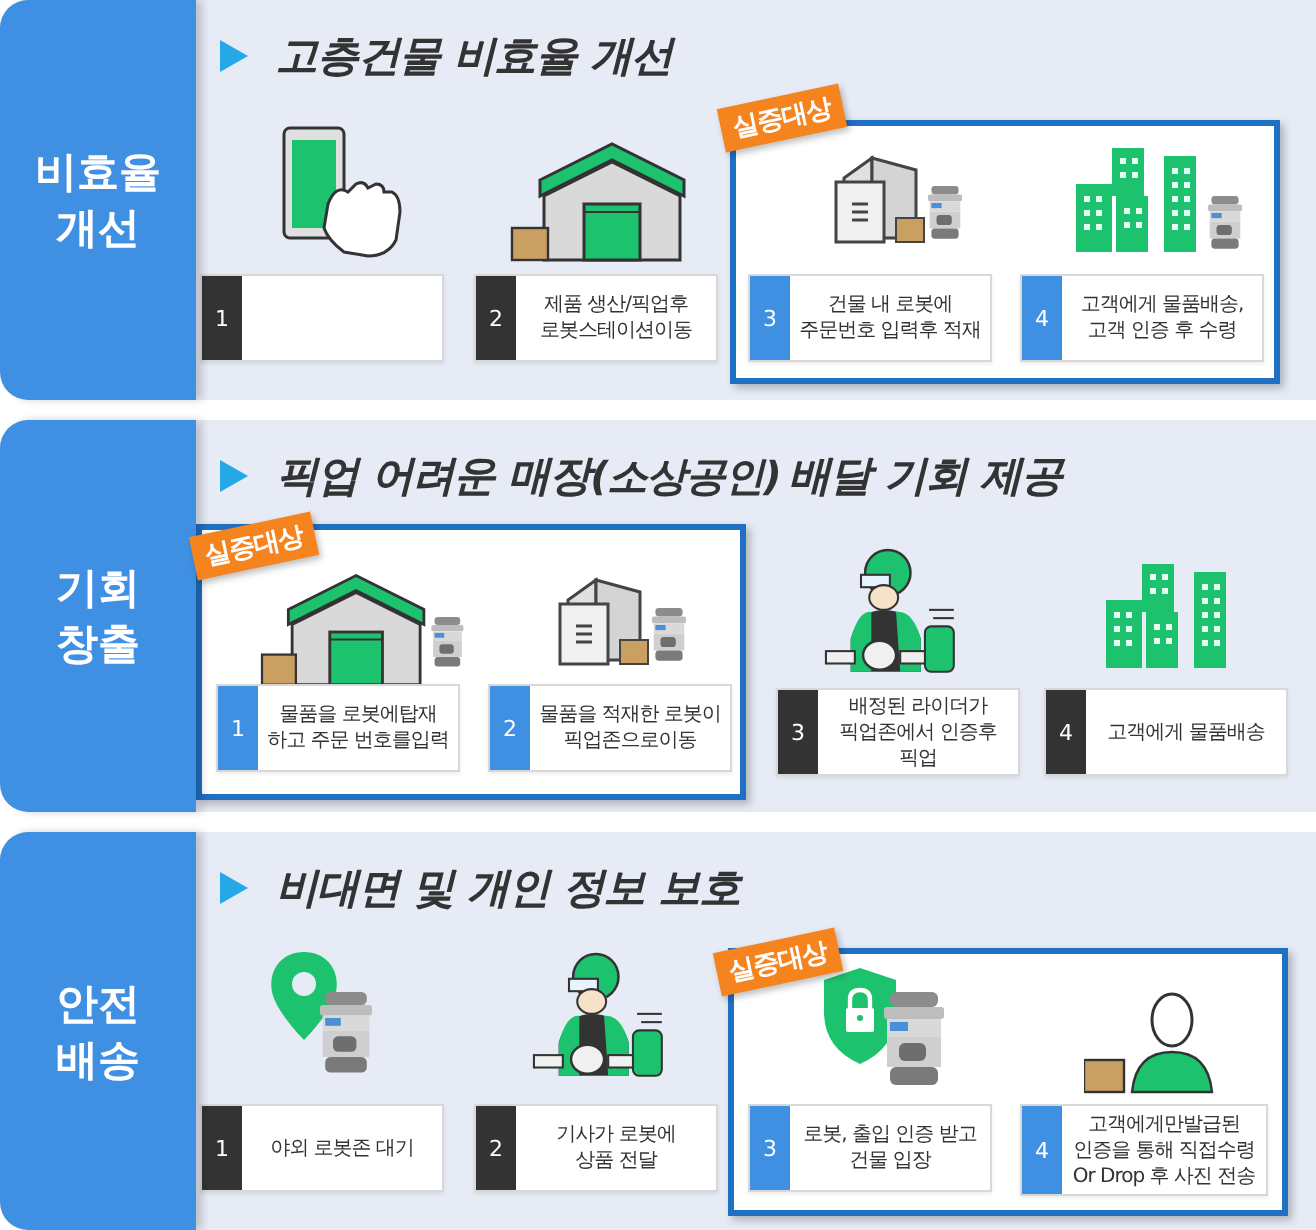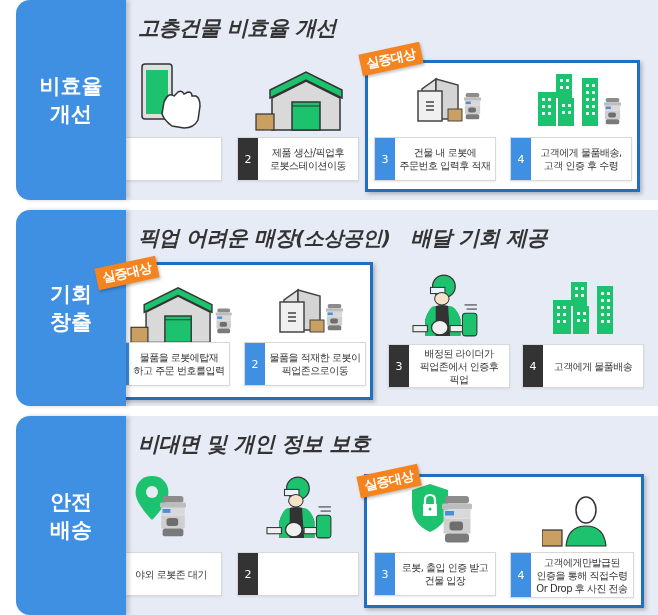--- a/index.html
+++ b/index.html
@@ -4,21 +4,21 @@
 <style>
   * { box-sizing: border-box; margin: 0; padding: 0; }
   html, body { width: 658px; height: 615px; background: #ffffff; overflow: hidden; }
   body { font-family: "DejaVu Sans", "Liberation Sans", sans-serif; color: #333; position: relative; }
 
   .row { position: absolute; left: 0; width: 658px; }
   .row-1 { top: 0; height: 200px; }
   .row-2 { top: 210px; height: 196px; }
   .row-3 { top: 416px; height: 199px; }
 
-  .side { position: absolute; left: 16px; top: 0; bottom: 0; width: 110px; background: #3f8fe3;
+  .side { position: absolute; left: 0; top: 0; bottom: 0; width: 98px; background: #3f8fe3;
           border-radius: 14px 0 0 14px; display: flex; align-items: center; justify-content: center;
           box-shadow: 3px 0 4px rgba(0,0,0,0.18); z-index: 2; }
   .side span { color: #fff; font-weight: bold; font-size: 21px; line-height: 28px; text-align: center; white-space: pre-line; }
 
   .panel { position: absolute; left: 90px; top: 0; right: 0; bottom: 0; background: #e6ebf5; }
   .panel-title { position: absolute; left: 20px; top: 14px; display: flex; align-items: center; }
   .tri { width: 0; height: 0; border-top: 8px solid transparent; border-bottom: 8px solid transparent;
          border-left: 14px solid #25a8e8; margin-right: 14px; }
   .panel-title span { font-size: 21px; font-weight: bold; color: #333; letter-spacing: -0.5px; font-style: italic; }
   .panel-title .small { font-size: 20px; font-weight: bold; }
@@ -174,21 +174,21 @@
 <div class="row row-2">
   <div class="side">
     <span>기회
 창출</span>
   </div>
   <div class="panel">
     <div class="panel-title" style="top:14px">
       <div class="tri"></div>
       <span>픽업 어려운 매장</span>
       <span class="small">(소상공인)</span>
-      <span style="margin-left:20px">배달 기회 제공</span>
+      <span style="margin-left:4px">배달 기회 제공</span>
     </div>
 
     <div class="hl-box" style="left:8px;top:52px;width:275px;height:138px"></div>
     <div class="tag" style="left:6px;top:52px">실증대상</div>
 
     <svg class="icon" style="left:34px;top:74px" width="110" height="64" viewBox="-18 0 110 68">
       <use href="#warehouse"></use>
       <use href="#robot" transform="translate(76,26) scale(0.85)"></use>
     </svg>
     <div class="step" style="left:18px;top:132px;width:122px;height:44px">
@@ -246,20 +246,22 @@
     <div class="step" style="left:10px;top:136px;width:122px;height:44px">
       <div class="num dark">1</div>
       <div class="txt">야외 로봇존 대기</div>
     </div>
 
     <svg class="icon" style="left:176px;top:60px" width="70" height="66" viewBox="0 0 66 64">
       <use href="#rider"></use>
     </svg>
     <div class="step" style="left:147px;top:136px;width:122px;height:44px">
       <div class="num dark">2</div>
+      <div class="txt">기사가 로봇에
+상품 전달</div>
     </div>
 
     <div class="hl-box" style="left:274px;top:58px;width:280px;height:134px"></div>
     <div class="tag" style="left:268px;top:54px">실증대상</div>
 
     <svg class="icon" style="left:318px;top:68px" width="70" height="62" viewBox="0 0 70 62">
       <path d="M4,6 L22,0 L40,6 L40,22 Q40,40 22,48 Q4,40 4,22 Z" fill="#1dc26e"></path>
       <rect x="15" y="20" width="14" height="12" rx="1" fill="#fff"></rect>
       <path d="M17,20 L17,16 Q17,11 22,11 Q27,11 27,16 L27,20" fill="none" stroke="#fff" stroke-width="2.2"></path>
       <circle cx="22" cy="25" r="1.5" fill="#1dc26e"></circle>

